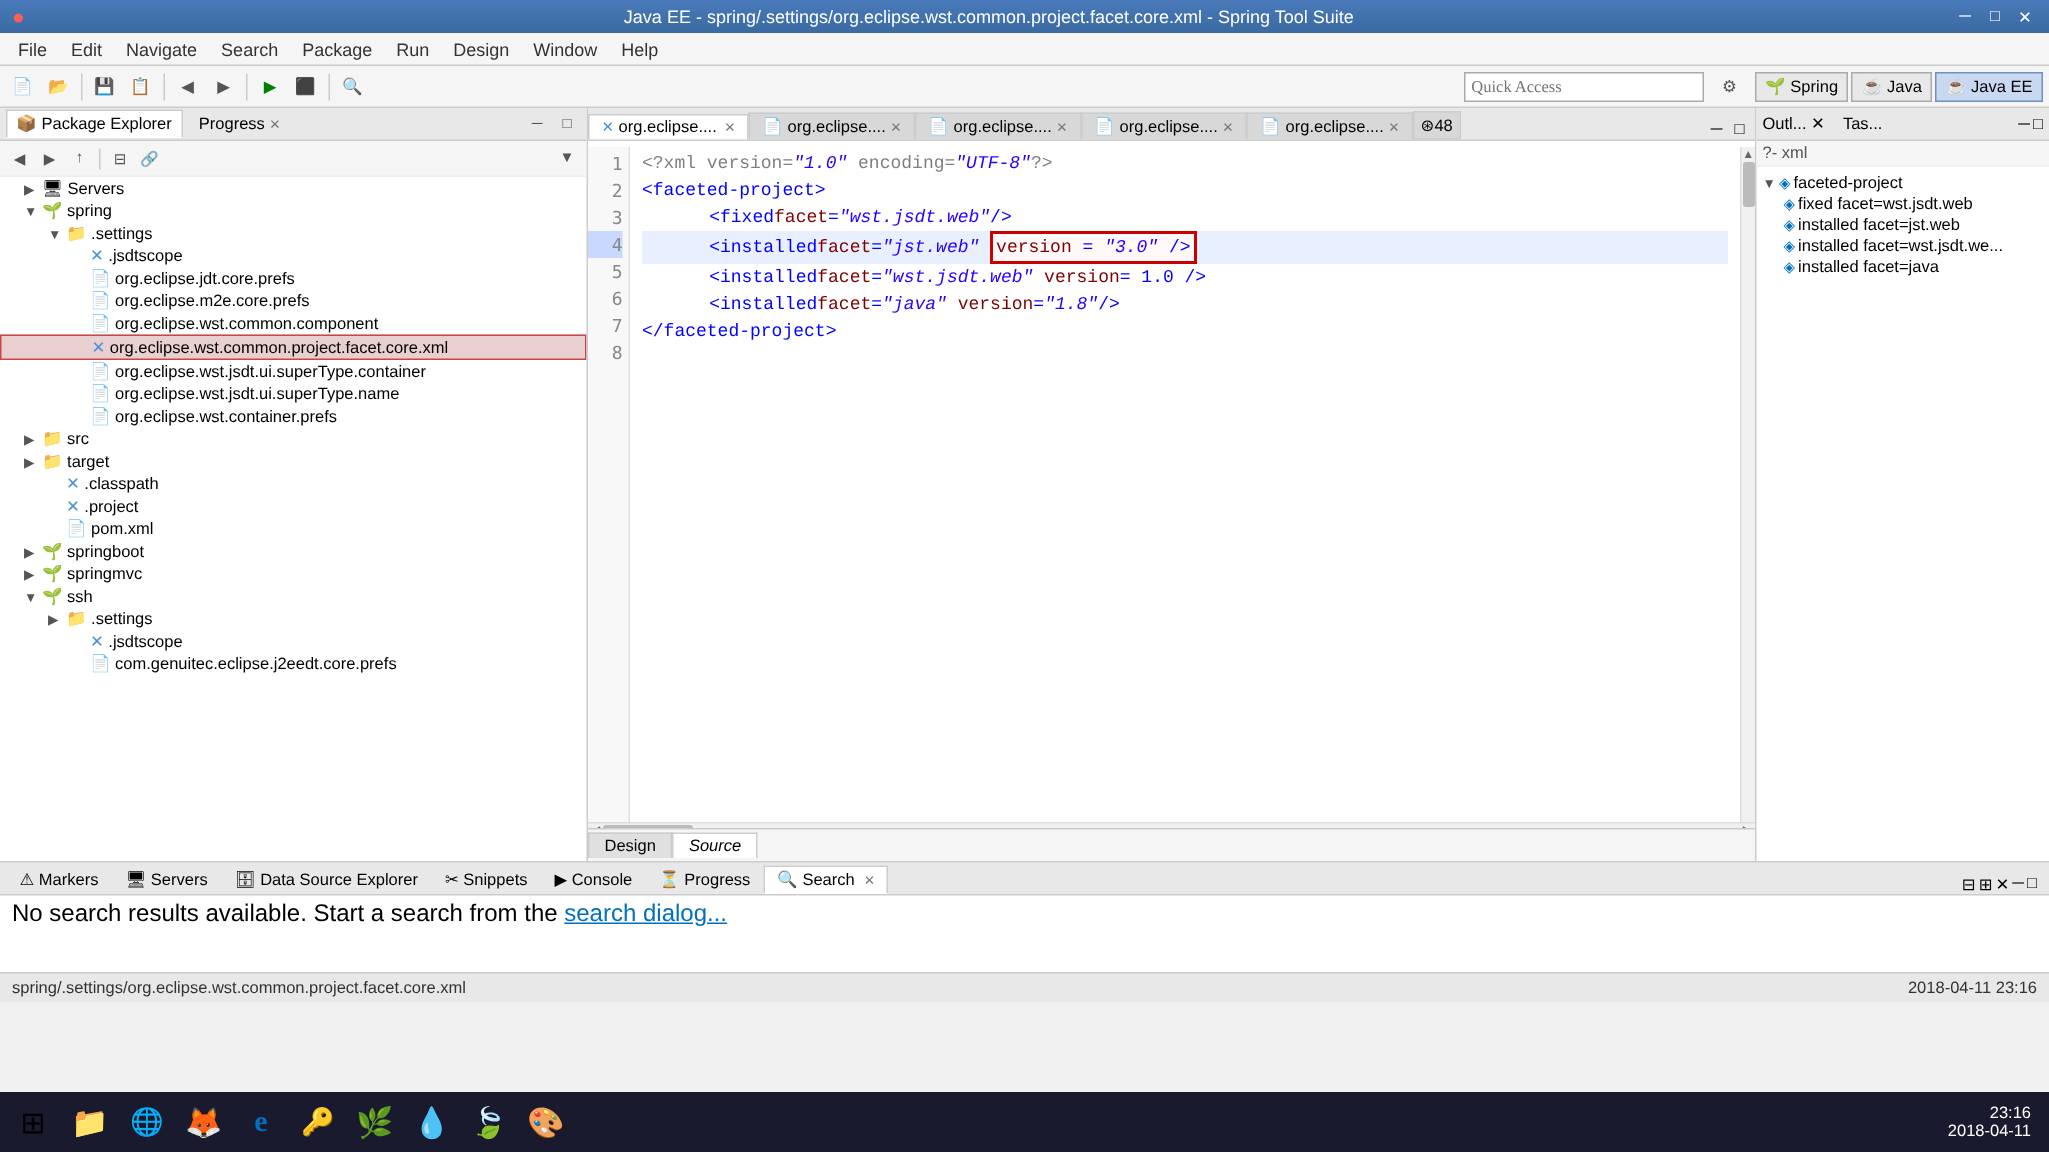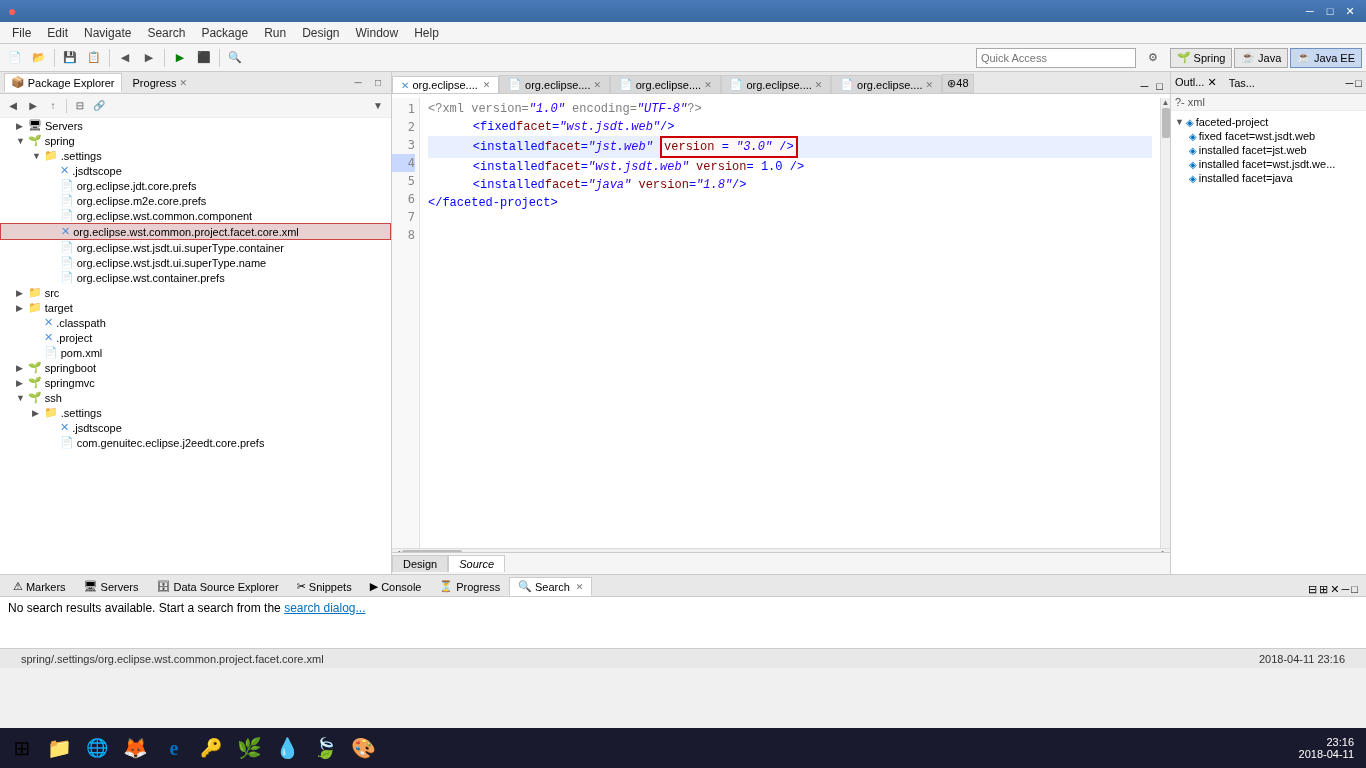--- a/index.html
+++ b/index.html
@@ -38,21 +38,21 @@
       height: 28px;
       display: flex;
       align-items: center;
       padding: 0 4px;
       gap: 2px;
     }
     .toolbar-btn { width: 22px; height: 22px; display: flex; align-items: center; justify-content: center; cursor: pointer; border: 1px solid transparent; font-size: 11px; color: #555; }
     .toolbar-sep { width: 1px; height: 18px; background: #ccc; margin: 0 2px; }
     .toolbar-spacer { flex: 1; }
     .quick-access-box { display: flex; align-items: center; background: white; border: 1px solid #aaa; padding: 1px 4px; width: 160px; height: 20px; margin-right: 4px; }
-    .quick-access-box input { border: none; outline: none; font-size: 11px; width: 100%; }
+    .quick-access-box input { border: none; outline: none; font-size: 11px; width: 100%; font-family: Liberation Serif, serif; }
 
     
     .perspective-area { display: flex; align-items: center; gap: 2px; margin-left: 4px; }
     .persp-btn { padding: 1px 6px; height: 20px; font-size: 11px; cursor: pointer; border: 1px solid #aaa; background: #e8e8e8; display: flex; align-items: center; gap: 3px; }
     .persp-btn.active { background: #c8d8f0; border-color: #7090c0; }
 
     
     #main-layout {
       display: flex;
       height: calc(768px - 22px - 22px - 28px - 22px - 25px - 30px);
@@ -153,32 +153,32 @@
     .btab { display: flex; align-items: center; gap: 3px; padding: 2px 8px; font-size: 11px; cursor: pointer; border: 1px solid transparent; }
     .btab.active { background: white; border-color: #ccc; border-bottom-color: white; }
     .btab-toolbar { margin-left: auto; display: flex; gap: 2px; padding-right: 4px; }
 
     
     #bottom-panel {
       height: 52px;
       background: white;
       border-top: 1px solid #ccc;
       padding: 4px 8px;
-      font-size: 12px;
+      font-size: 16px;
       overflow: auto;
     }
 
     
     #status-bar {
       height: 20px;
       background: #e8e8e8;
       border-top: 1px solid #ccc;
       display: flex;
       align-items: center;
-      padding: 0 21px;
+      padding: 0 8px;
       font-size: 11px;
       color: #333;
     }
     .status-right { margin-left: auto; }
 
     
     #tree-area::-webkit-scrollbar { width: 8px; }
     #tree-area::-webkit-scrollbar-track { background: #f0f0f0; }
     #tree-area::-webkit-scrollbar-thumb { background: #bbb; }
 
@@ -198,20 +198,21 @@
     .task-icon { width: 36px; height: 36px; display: flex; align-items: center; justify-content: center; cursor: pointer; border-radius: 4px; font-size: 20px; }
     .task-time { margin-left: auto; color: white; font-size: 11px; text-align: right; padding-right: 8px; }
 
     .search-link { color: #0070c0; text-decoration: underline; cursor: pointer; }
   </style>
 </head>
 <body>
 
 <div id="title-bar">
   <span style="font-size:14px; color:#ff5f56; cursor:pointer;">●</span>
+  <span class="title">Java EE - spring/.settings/org.eclipse.wst.common.project.facet.core.xml - Spring Tool Suite</span>
   <div class="controls">
     <span class="ctrl-btn">─</span>
     <span class="ctrl-btn">□</span>
     <span class="ctrl-btn">✕</span>
   </div>
 </div>
 
 <div id="menu-bar">
   <span class="menu-item">File</span>
   <span class="menu-item">Edit</span>
@@ -511,20 +512,23 @@
           <div>7</div>
           <div>8</div>
         </div>
 
         <div style="flex:1; font-family:'Courier New',monospace; font-size:12px; line-height:18px; padding:2px 8px; overflow:auto;">
 
           <div class="code-line">
             <span style="color:#808080;">&lt;?xml version=<span style="color:#2a00ff; font-style:italic;">"1.0"</span> encoding=<span style="color:#2a00ff; font-style:italic;">"UTF-8"</span>?&gt;</span>
           </div>
 
+          <div class="code-line">
+            <span style="color:#0000ff;">&lt;faceted-project&gt;</span>
+          </div>
 
           <div class="code-line">
             <span style="color:#aaa; margin-right:16px;">&nbsp;&nbsp;&nbsp;&nbsp;</span>
             <span style="color:#0000ff;">&lt;fixed </span>
             <span style="color:#7f0000;">facet</span>
             <span style="color:#0000ff;">=</span>
             <span style="color:#2a00ff; font-style:italic;">"wst.jsdt.web"</span>
             <span style="color:#0000ff;">/&gt;</span>
           </div>
 

